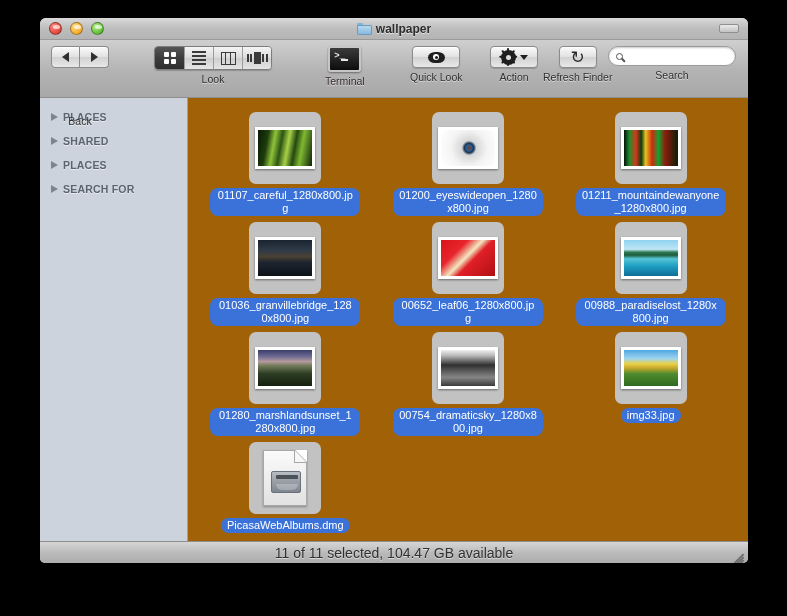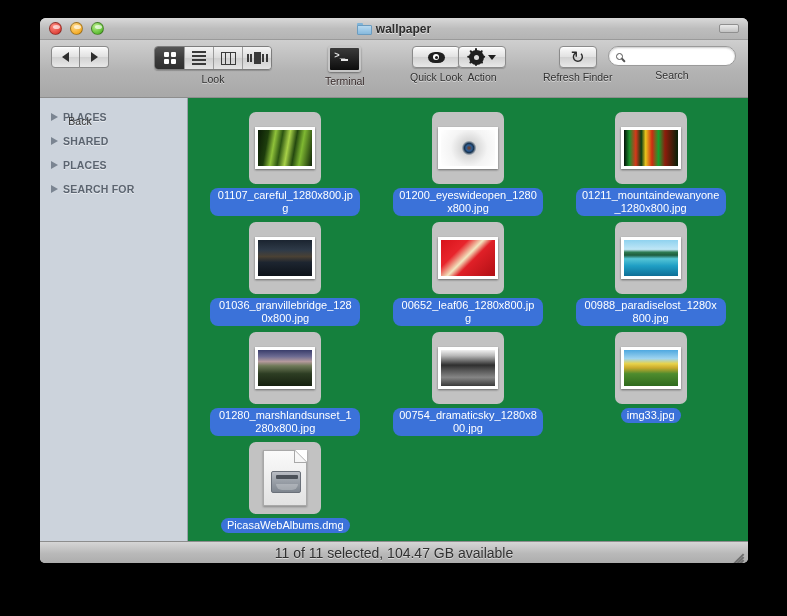--- a/index.html
+++ b/index.html
@@ -192,21 +192,21 @@
     width:6px; height:6px; border-radius:50%;
     background:#fff;
   }
   .eye::before {
     content:""; position:absolute; left:7px; top:4px;
     width:3px; height:3px; border-radius:50%;
     background:#1f1f1f; z-index:2;
   }
 
   
-  #action-group { left: 418px; }
+  #action-group { left: 450px; }
   .act-btn { width: 48px; height: 22px; gap: 4px; }
   .gear {
     width: 15px; height: 15px; position: relative;
   }
   .gear .ring {
     position:absolute; left:0; top:0; width:15px; height:15px;
     border-radius:50%; background:#1f1f1f;
   }
   .gear .tooth {
     position:absolute; left:6.3px; top:-1.5px; width:2.4px; height:18px;
@@ -278,21 +278,21 @@
     border-left:7px solid #7b8592;
     flex: none;
   }
   .side-label {
     font-size: 10.5px; font-weight: bold;
     color: #5b6470; letter-spacing: 0.2px;
     text-shadow: 0 1px 0 rgba(255,255,255,0.55);
   }
 
   .content {
-    flex: 1; background: #15803d;
+    flex: 1; background: #a16207;
     position: relative; overflow: hidden;
   }
   .icon-grid {
     display: grid;
     grid-template-columns: repeat(3, 1fr);
     padding: 10px 6px 0 6px;
     row-gap: 0;
   }
   .file-item {
     display: flex; flex-direction: column; align-items: center;

